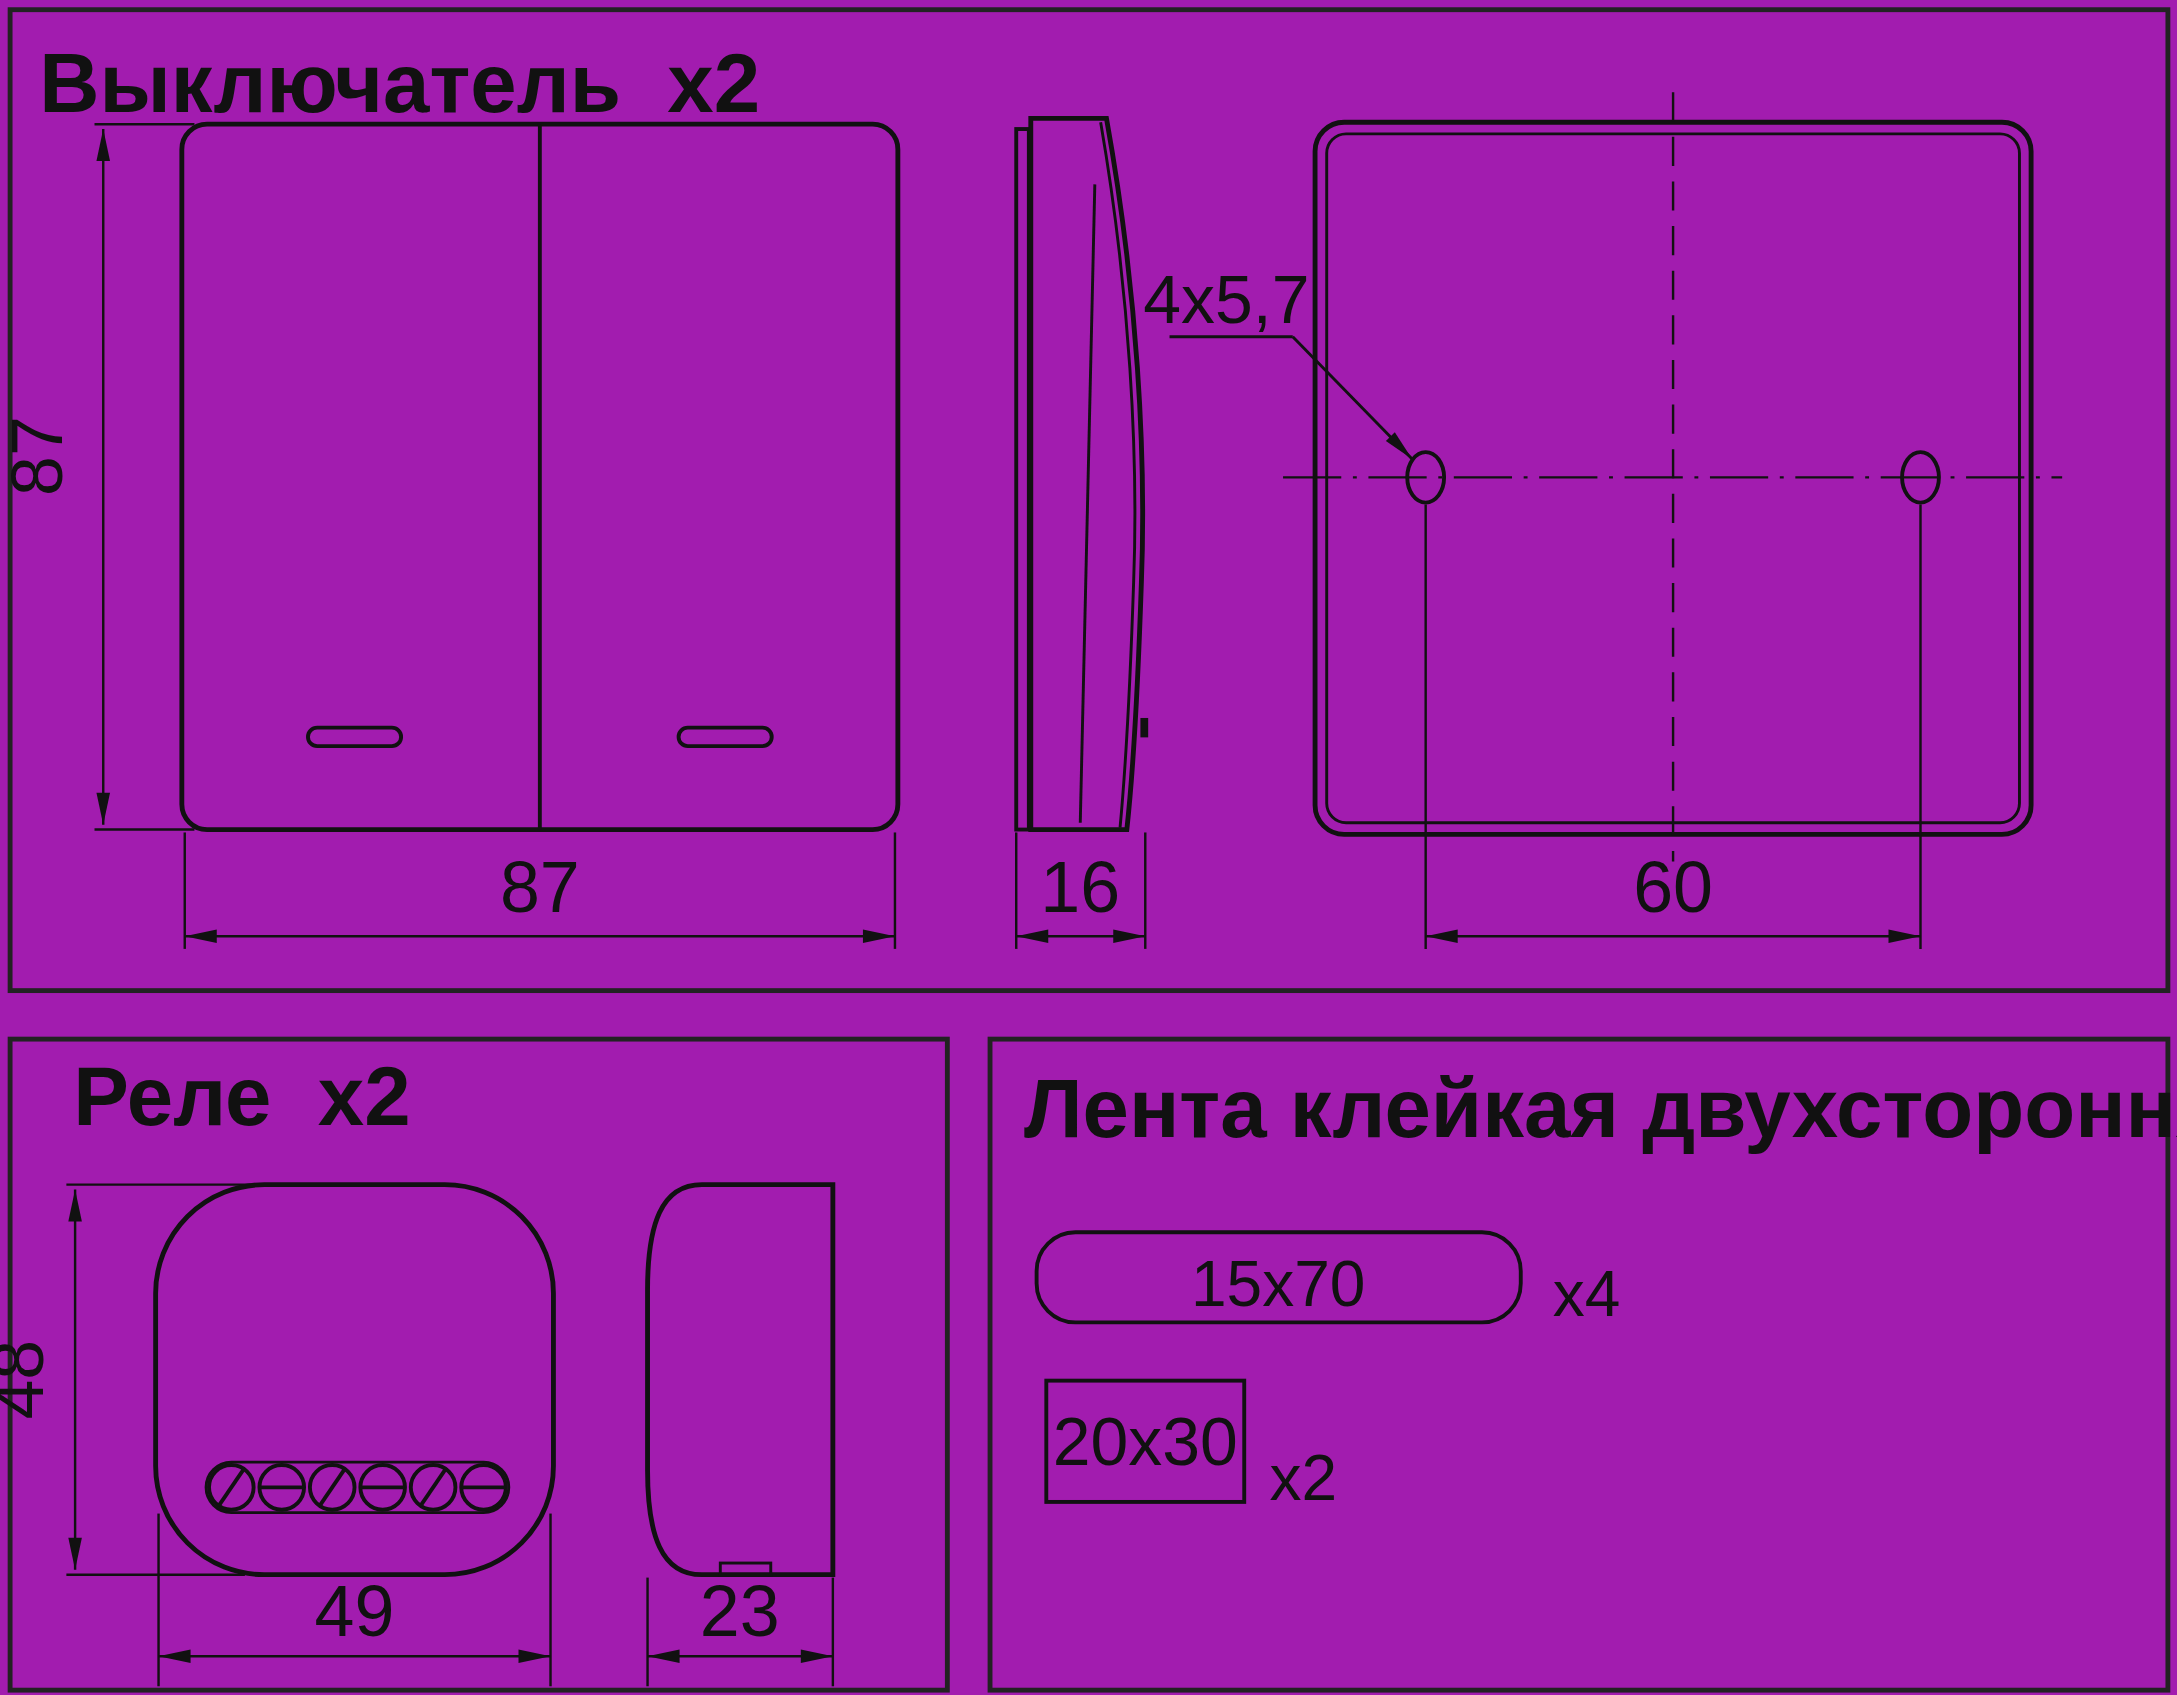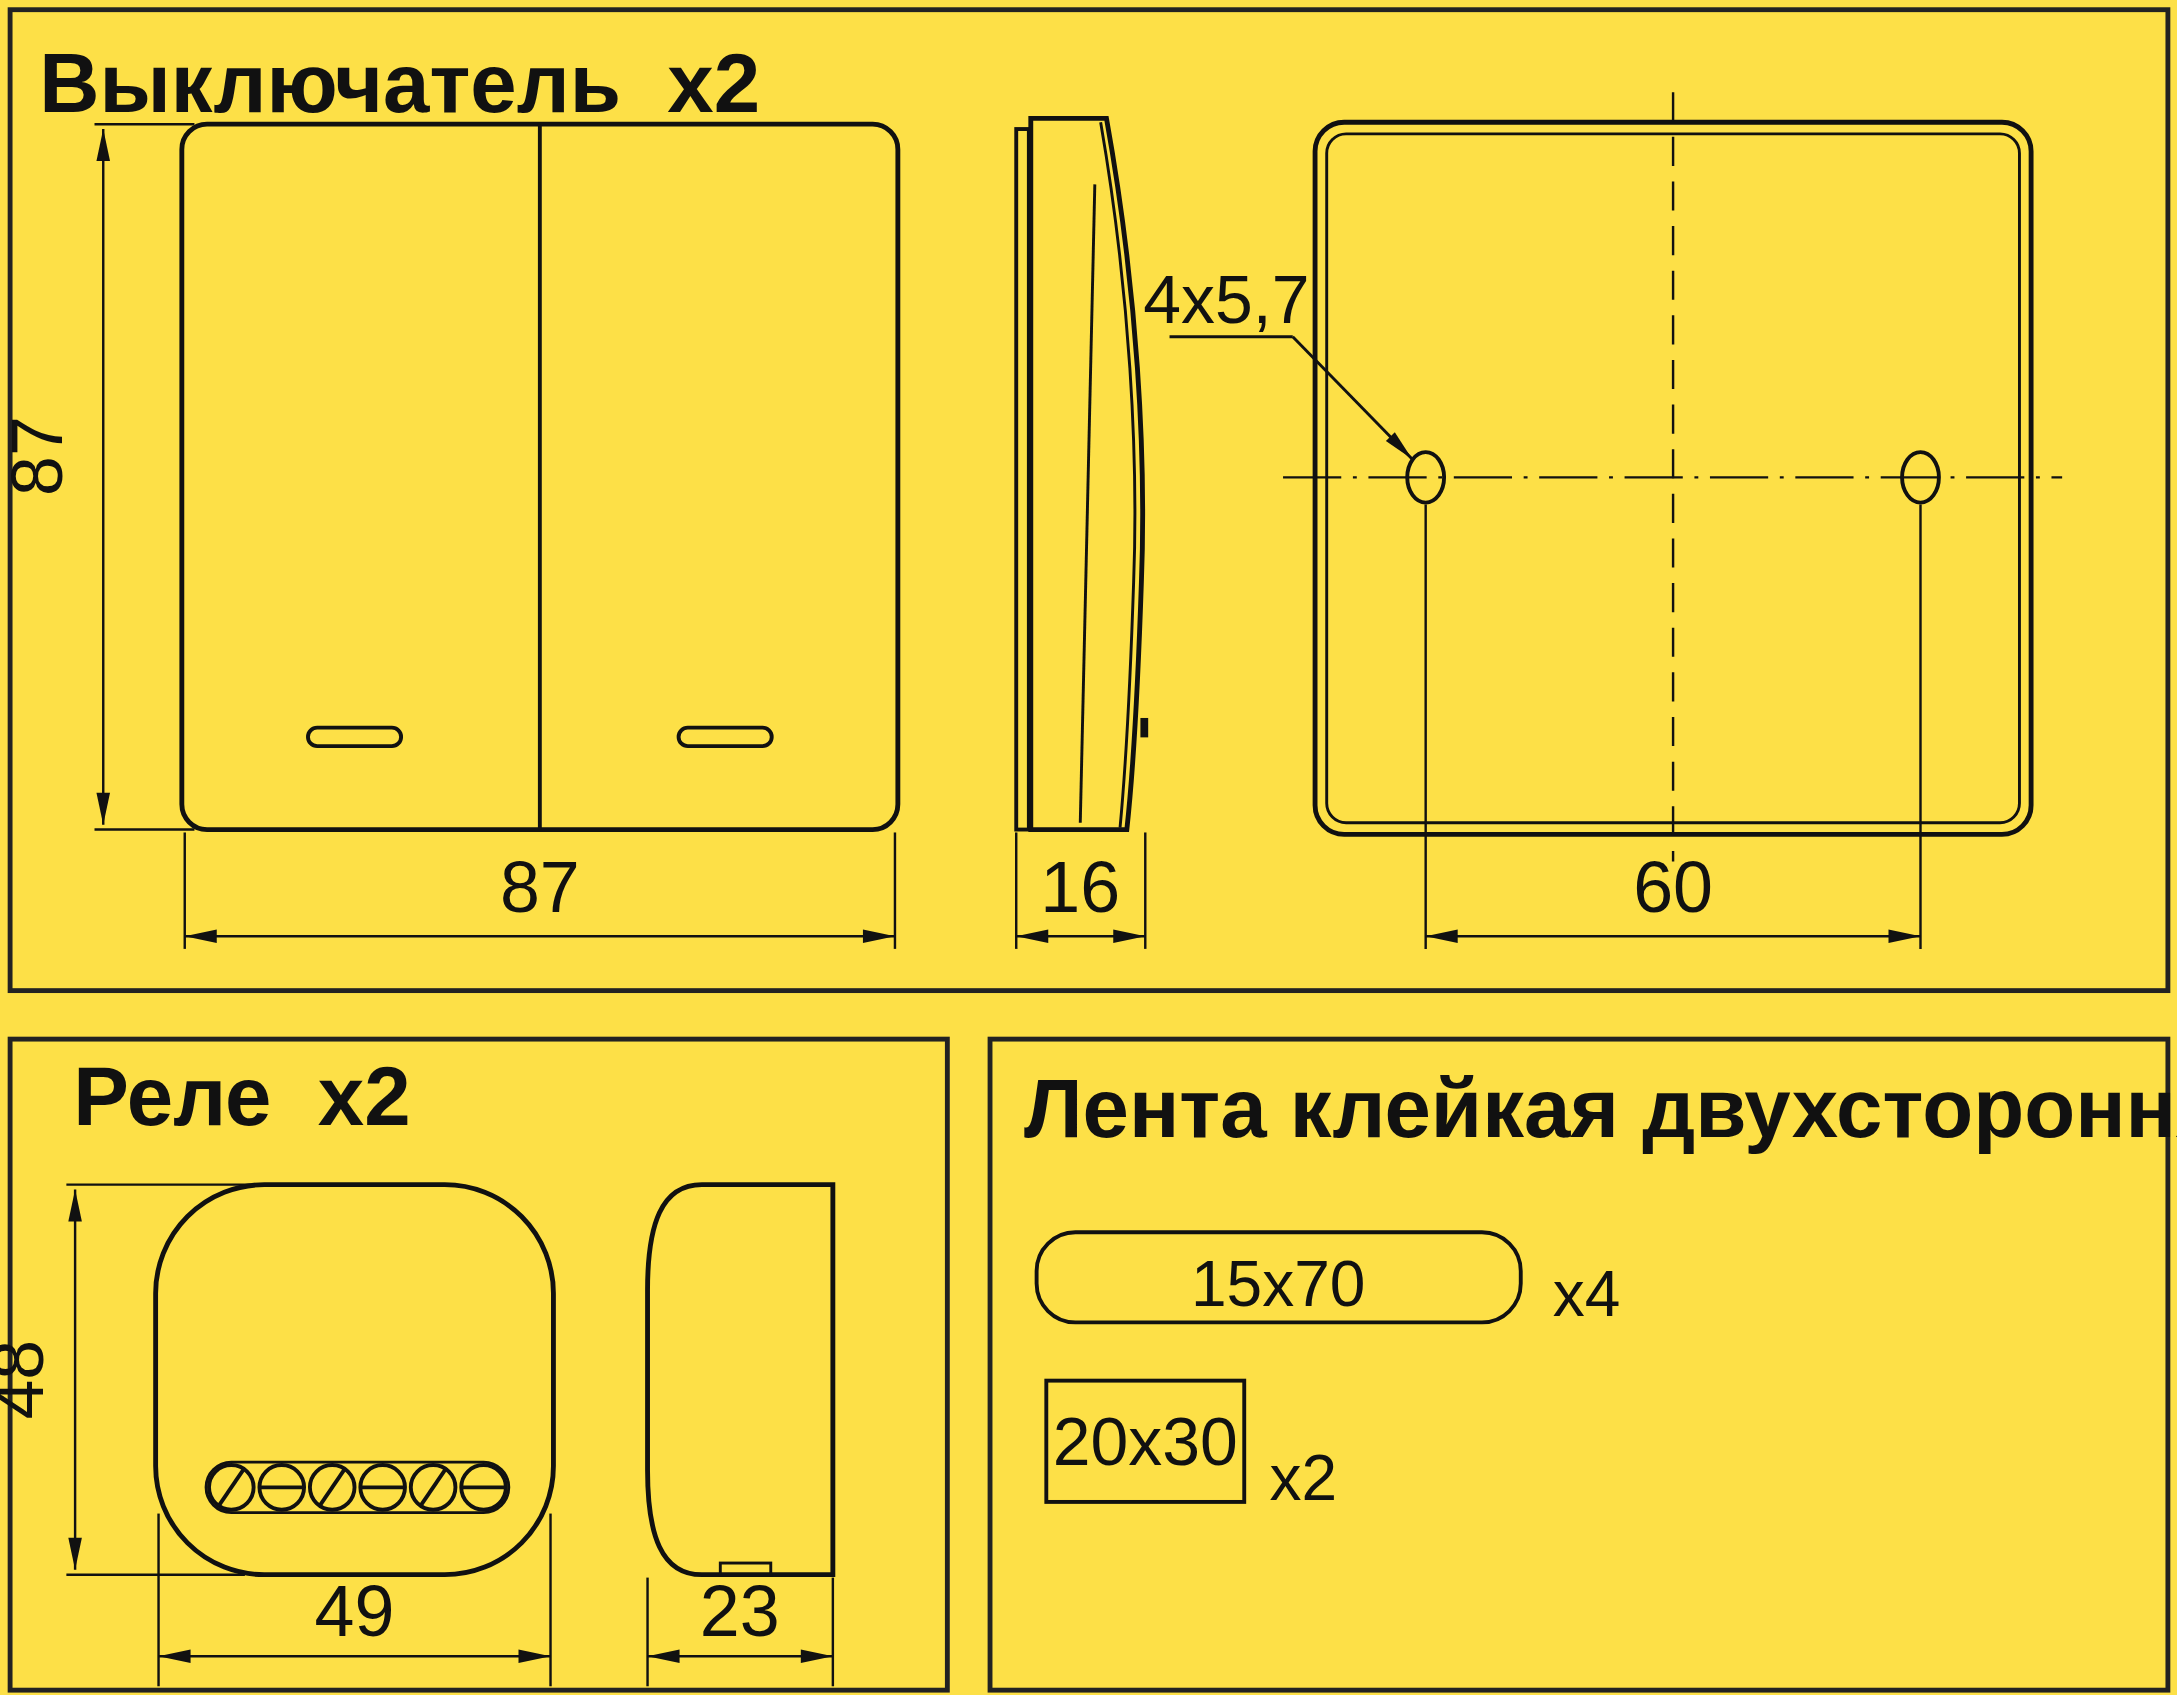--- a/index.html
+++ b/index.html
@@ -1,16 +1,16 @@
 <!DOCTYPE html>
 <html><head>
 <meta charset="utf-8">
 <style>
   html,body{margin:0;padding:0;background:#fff;}
-  .page{position:relative;width:2178px;height:1695px;background:#fde047;overflow:hidden;
+  .page{position:relative;width:2178px;height:1695px;background:#a21caf;overflow:hidden;
         font-family:"Liberation Sans",sans-serif;}
   svg{position:absolute;left:0;top:0;}
   .title{font-family:"Liberation Sans",sans-serif;font-weight:600;font-size:86px;fill:#111;white-space:pre;}
   .dim{font-family:"Liberation Sans",sans-serif;font-weight:400;font-size:74px;fill:#111;}
   .dim-small{font-family:"Liberation Sans",sans-serif;font-weight:400;font-size:70px;fill:#111;}
   .lbl{font-family:"Liberation Sans",sans-serif;font-weight:400;font-size:66px;fill:#111;}
   .outline{fill:none;stroke:#111;stroke-width:5;}
   .outline-med{fill:none;stroke:#111;stroke-width:4;}
   .thin{fill:none;stroke:#111;stroke-width:3;}
   .dimline{fill:none;stroke:#111;stroke-width:2.5;}

